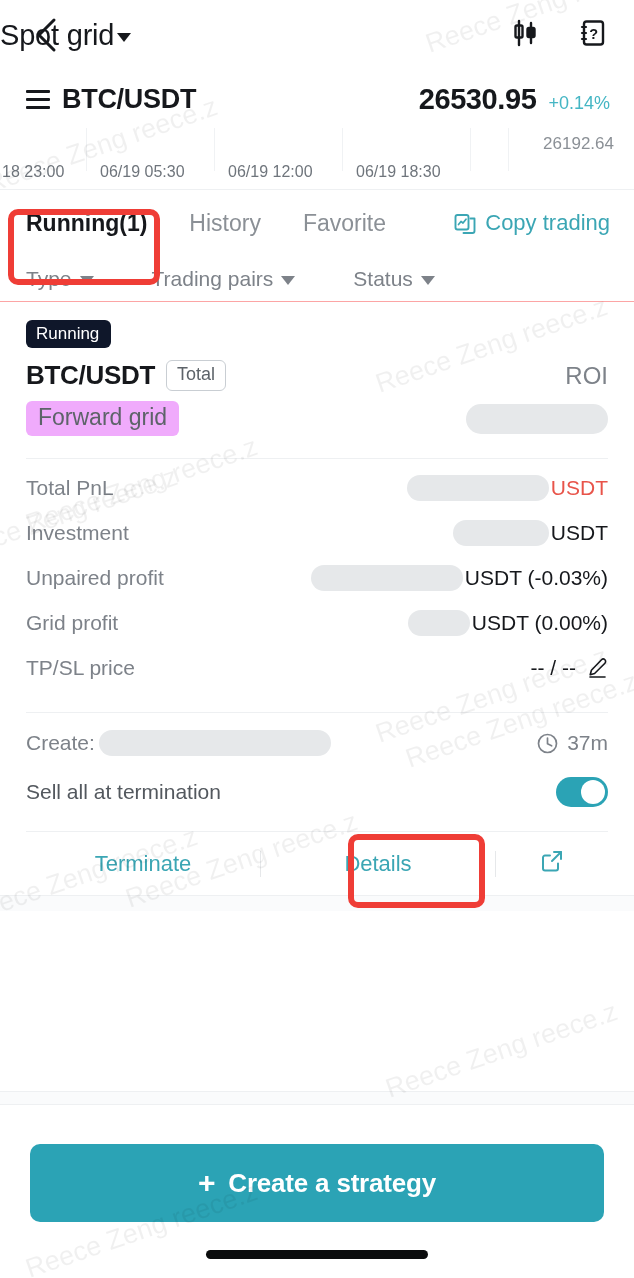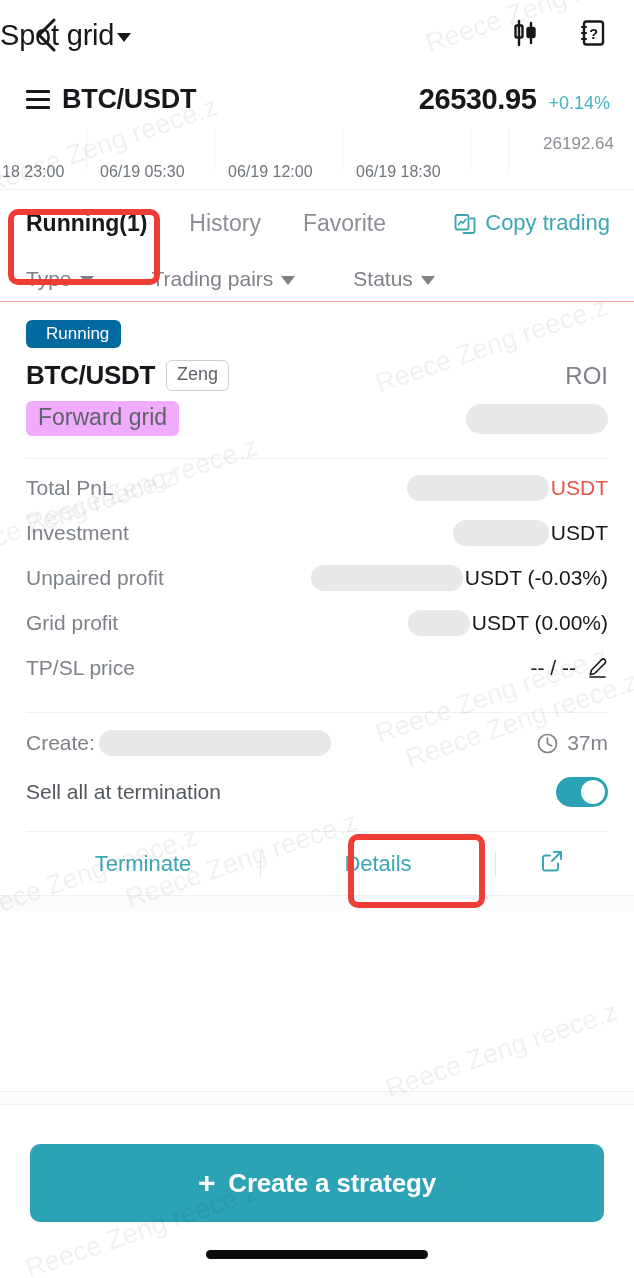--- a/index.html
+++ b/index.html
@@ -197,24 +197,24 @@
     margin-top: 3px;
   }
 
   
   .card {
     background: #fff;
     padding: 18px 26px 0 26px;
   }
   .badge-running {
     display: inline-block;
-    background: #0369a1;
+    background: #0f172a;
     color: #ffffff;
     font-size: 17px;
-    padding: 5px 12px 6px 20px;
+    padding: 5px 12px 6px 10px;
     border-radius: 6px;
     line-height: 1;
   }
   .card-title-row {
     display: flex;
     align-items: center;
     margin-top: 12px;
   }
   .card-pair {
     font-size: 26px;
@@ -511,21 +511,21 @@
       <span class="caret-sm"></span>
     </div>
   </div>
 
   <div class="card">
 
     <span class="badge-running">Running</span>
 
     <div class="card-title-row">
       <span class="card-pair">BTC/USDT</span>
-      <span class="chip-spot">Zeng</span>
+      <span class="chip-spot">Total</span>
       <span class="roi-label">ROI</span>
     </div>
 
     <div class="card-sub-row">
       <span class="chip-grid">Forward grid</span>
       <span class="redact roi-redact"></span>
     </div>
 
     <div class="divider"></div>
 

